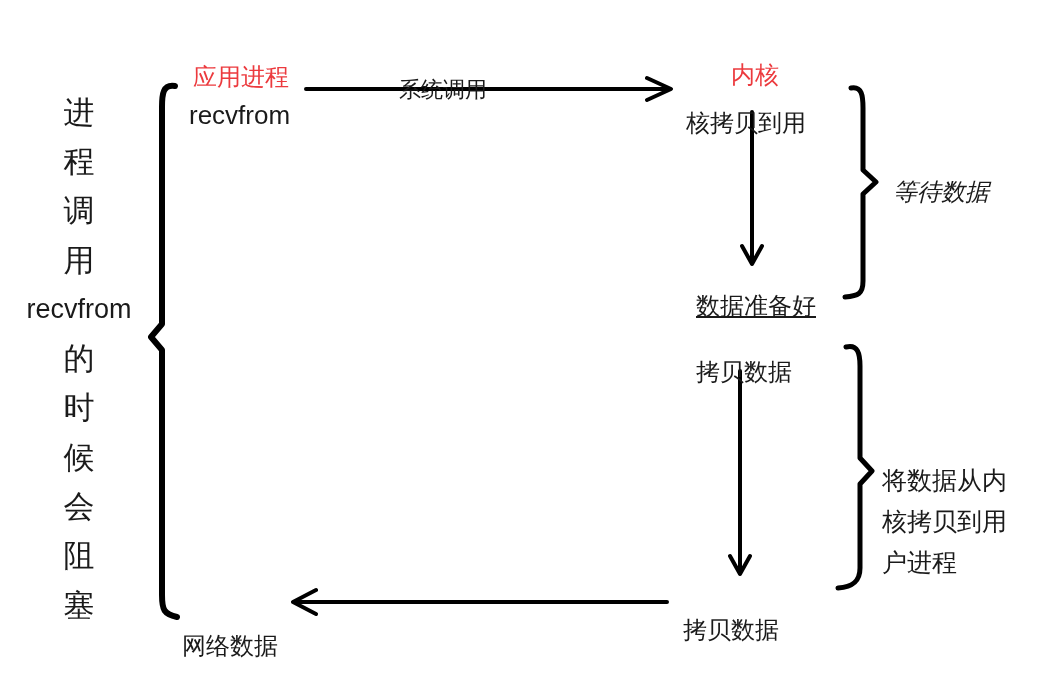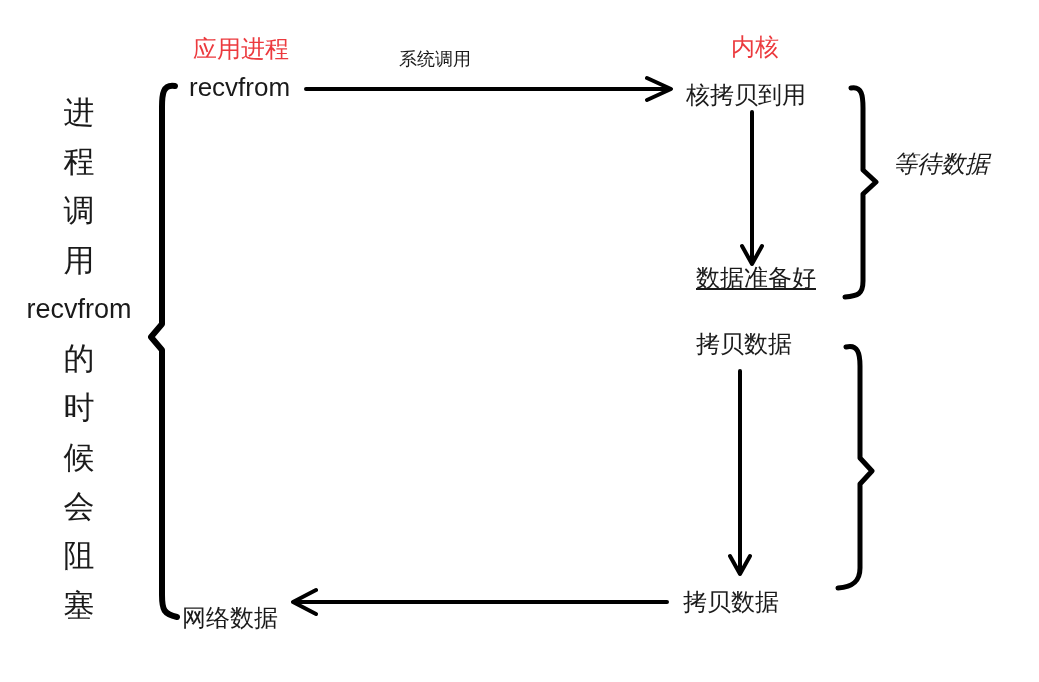--- a/index.html
+++ b/index.html
@@ -27,41 +27,42 @@
     stroke: var(--ink);
     stroke-linecap: round;
     stroke-linejoin: round;
   }
   .lbl {
     position: absolute;
     white-space: nowrap;
     font-size: 24px;
     line-height: 1.15;
     color: var(--text);
+    margin-top: 28px;
   }
   .red { color: var(--accent-red); }
   .vcol {
     position: absolute;
     left: 12px;
     top: 88px;
     width: 134px;
   }
   .vcol .row {
     height: 49.3px;
     display: flex;
     align-items: center;
     justify-content: center;
     font-size: 31px;
     color: var(--text);
   }
   .vcol .row.en { font-size: 27px; }
   .node-recvfrom { left: 189px; top: 73px; font-size: 26px; }
   .hdr-app { left: 193px; top: 35px; }
   .hdr-kernel { left: 731px; top: 33px; }
-  .edge-syscall { left: 399px; top: 49px; font-size: 18px; }
+  .edge-syscall { left: 399px; top: 49px; font-size: 22px; }
   .node-nodata { left: 686px; top: 81px; }
   .node-dataready { left: 696px; top: 264px; text-decoration: underline; }
   .ann-wait { left: 893px; top: 150px; font-style: italic; }
   .node-copydata { left: 696px; top: 330px; }
   .ann-copy {
     left: 882px; top: 432px;
     font-size: 25px;
   }
   .ann-copy .line { height: 41px; display: flex; align-items: center; }
   .node-copydone { left: 683px; top: 588px; }
@@ -106,17 +107,22 @@
   <div class="lbl red hdr-app">应用进程</div>
   <div class="lbl red hdr-kernel">内核</div>
 
   <div class="lbl node-recvfrom">recvfrom</div>
   <div class="lbl edge-syscall">系统调用</div>
   <div class="lbl node-nodata">核拷贝到用</div>
   <div class="lbl node-dataready">数据准备好</div>
   <div class="lbl ann-wait">等待数据</div>
   <div class="lbl node-copydata">拷贝数据</div>
 
+  <div class="lbl ann-copy">
+    <div class="line">将数据从内</div>
+    <div class="line">核拷贝到用</div>
+    <div class="line">户进程</div>
+  </div>
 
   <div class="lbl node-copydone">拷贝数据</div>
   <div class="lbl node-netdata">网络数据</div>
 
 </div>
 
 </body></html>

